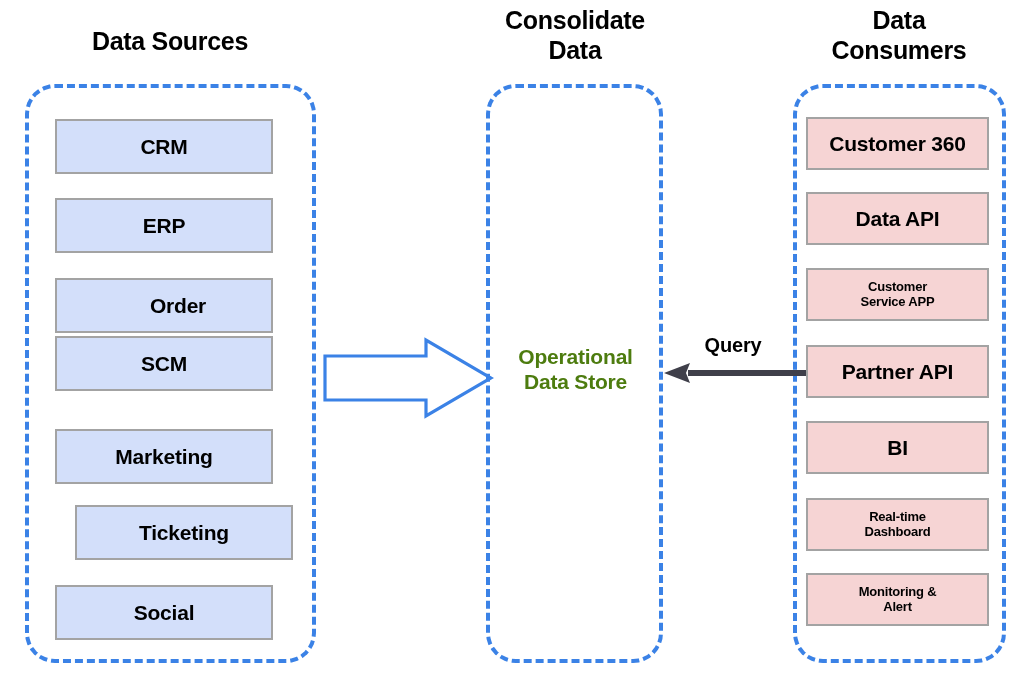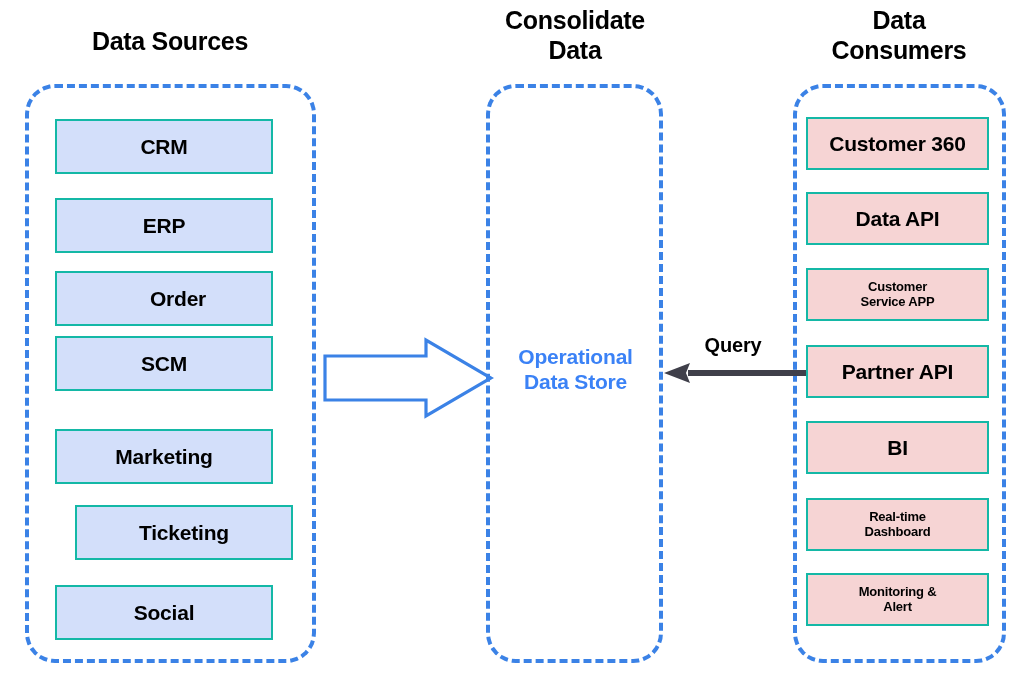--- a/index.html
+++ b/index.html
@@ -45,39 +45,39 @@
     background: transparent;
   }
   #zone-sources   { left: 25px;  top: 84px;  width: 291px; height: 579px; }
   #zone-middle    { left: 486px; top: 84px;  width: 177px; height: 579px; }
   #zone-consumers { left: 793px; top: 84px;  width: 213px; height: 579px; }
 
   
   .node {
     position: absolute;
     box-sizing: border-box;
-    border: 2px solid #14b8a6;
+    border: 2px solid #a3a3a3;
     display: flex;
     align-items: center;
     justify-content: center;
     text-align: center;
     font-weight: bold;
     color: #000000;
     font-size: 21px;
     line-height: 1.14;
     letter-spacing: -0.2px;
   }
   .node.blue { background: #d3dffa; }
   .node.pink { background: #f6d4d4; }
 
   
   .node.src { left: 55px; width: 218px; height: 55px; }
   #src-0 { top: 119px; }
   #src-1 { top: 198px; }
-  #src-2 { top: 271px; padding-left: 28px; }
+  #src-2 { top: 278px; padding-left: 28px; }
   #src-3 { top: 336px; }
   #src-4 { top: 429px; }
   #src-5 { top: 505px; margin-left: 20px; }
   #src-6 { top: 585px; }
 
   
   .node.cons { left: 806px; width: 183px; height: 53px; }
   #cons-0 { top: 117px; text-align: right; }
   #cons-1 { top: 192px; }
   #cons-2 { top: 268px; }
@@ -90,21 +90,21 @@
   
   #center-label {
     position: absolute;
     left: 488px;
     top: 345px;
     width: 175px;
     text-align: center;
     font-weight: bold;
     font-size: 21px;
     line-height: 1.18;
-    color: #3b82f6;
+    color: #4d7c0f;
     letter-spacing: -0.2px;
   }
 
   
   #etl-arrow-wrap {
     position: absolute;
     left: 322px;
     top: 337px;
     width: 172px;
     height: 82px;

